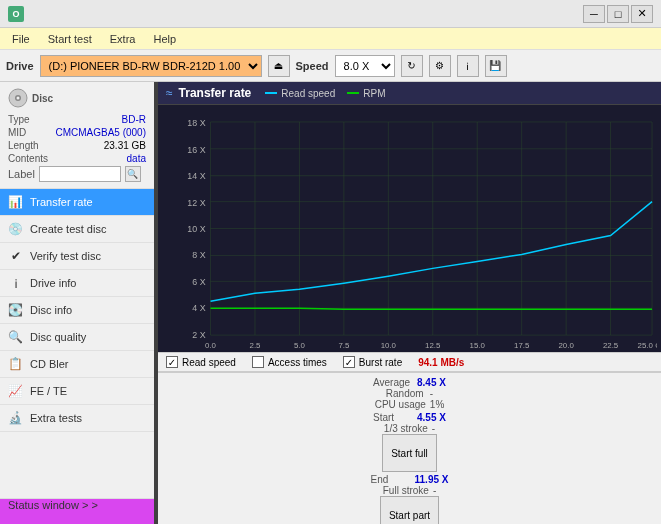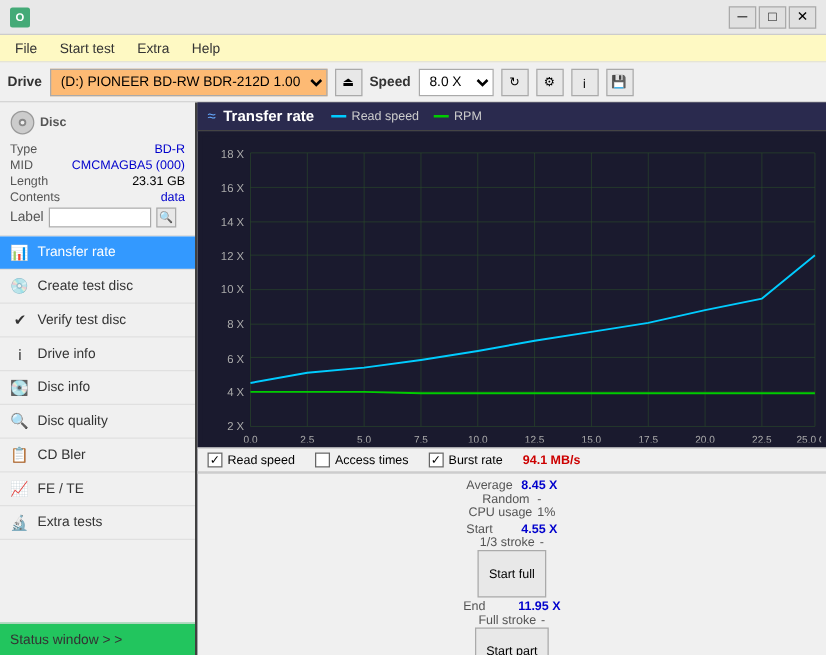--- a/index.html
+++ b/index.html
@@ -22,21 +22,21 @@
     .toolbar-label { font-size: 11px; color: #333; font-weight: bold; }
     .drive-select { height: 22px; border: 1px solid #aaa; background: #fdba74; font-size: 11px; padding: 0 4px; min-width: 200px; }
     .toolbar-btn { height: 22px; width: 22px; border: 1px solid #aaa; background: #e8e8e8; cursor: pointer; display: flex; align-items: center; justify-content: center; font-size: 10px; }
     .speed-label { font-size: 11px; color: #333; font-weight: bold; }
     .speed-select { height: 22px; border: 1px solid #aaa; background: white; font-size: 11px; padding: 0 4px; width: 60px; }
 
     
     .main { display: flex; height: calc(524px - 82px); }
 
     
-    .left-panel { width: 158px; background: #f0f0f0; border-right: 2px solid #404040; display: flex; flex-direction: column; }
+    .left-panel { width: 158px; background: #f0f0f0; border-right: 4px solid #404040; display: flex; flex-direction: column; }
 
     
     .disc-section { padding: 6px 8px; border-bottom: 1px solid #ddd; }
     .disc-header { display: flex; align-items: center; gap: 4px; margin-bottom: 6px; }
     .disc-header-icon { width: 20px; height: 20px; }
     .disc-label { font-size: 10px; color: #555; font-weight: bold; }
     .disc-row { display: flex; justify-content: space-between; margin-bottom: 2px; font-size: 10px; }
     .disc-key { color: #555; }
     .disc-val { color: #0000cc; font-weight: normal; }
     .disc-val-black { color: #000; }
@@ -44,35 +44,35 @@
     .label-input { width: 82px; height: 16px; border: 1px solid #aaa; background: white; font-size: 10px; }
     .label-btn { width: 16px; height: 16px; border: 1px solid #aaa; background: #e8e8e8; cursor: pointer; display: flex; align-items: center; justify-content: center; font-size: 9px; }
 
     
     .nav-menu { flex: 1; overflow-y: auto; }
     .nav-item { display: flex; align-items: center; gap: 6px; padding: 5px 8px; cursor: pointer; font-size: 11px; color: #333; border-bottom: 1px solid #e0e0e0; }
     .nav-item.active { background: #3399ff; color: white; }
     .nav-icon { width: 16px; height: 16px; display: flex; align-items: center; justify-content: center; font-size: 12px; }
 
     
-    .status-window { height: 26px; background: #22c55e; border-top: 1px solid #ddd; display: flex; align-items: center; padding: 0 8px; cursor: pointer; font-size: 11px; color: #333; }
+    .status-window { height: 26px; background: #d946ef; border-top: 1px solid #ddd; display: flex; align-items: flex-start; padding: 0 8px; cursor: pointer; font-size: 11px; color: #333; }
 
     
     .right-panel { flex: 1; display: flex; flex-direction: column; background: #1a1a2e; }
 
     
     .chart-header { background: #2a2a4e; padding: 4px 8px; display: flex; align-items: center; gap: 6px; border-bottom: 1px solid #444; }
     .chart-icon { color: #66aaff; font-size: 12px; }
     .chart-title { color: #ffffff; font-size: 12px; font-weight: bold; }
     .legend { display: flex; gap: 12px; margin-left: 8px; }
     .legend-item { display: flex; align-items: center; gap: 4px; font-size: 10px; color: #ccc; }
     .legend-color { width: 12px; height: 2px; }
 
     
-    .chart-area { flex: 1; position: relative; padding: 4px; }
+    .chart-area { flex: 1; position: relative; padding: 4px; margin-left: 11px; }
     .chart-svg { width: 100%; height: 100%; }
 
     
     .chart-controls { background: #f0f0f0; padding: 3px 8px; display: flex; align-items: center; gap: 16px; border-top: 1px solid #ccc; border-bottom: 1px solid #ccc; }
     .chart-checkbox { display: flex; align-items: center; gap: 4px; font-size: 10px; cursor: pointer; }
     .checkbox-box { width: 12px; height: 12px; border: 1px solid #666; background: white; display: flex; align-items: center; justify-content: center; }
     .checkbox-checked { background: white; }
     .burst-val { color: #cc0000; font-weight: bold; font-size: 10px; }
 
     

